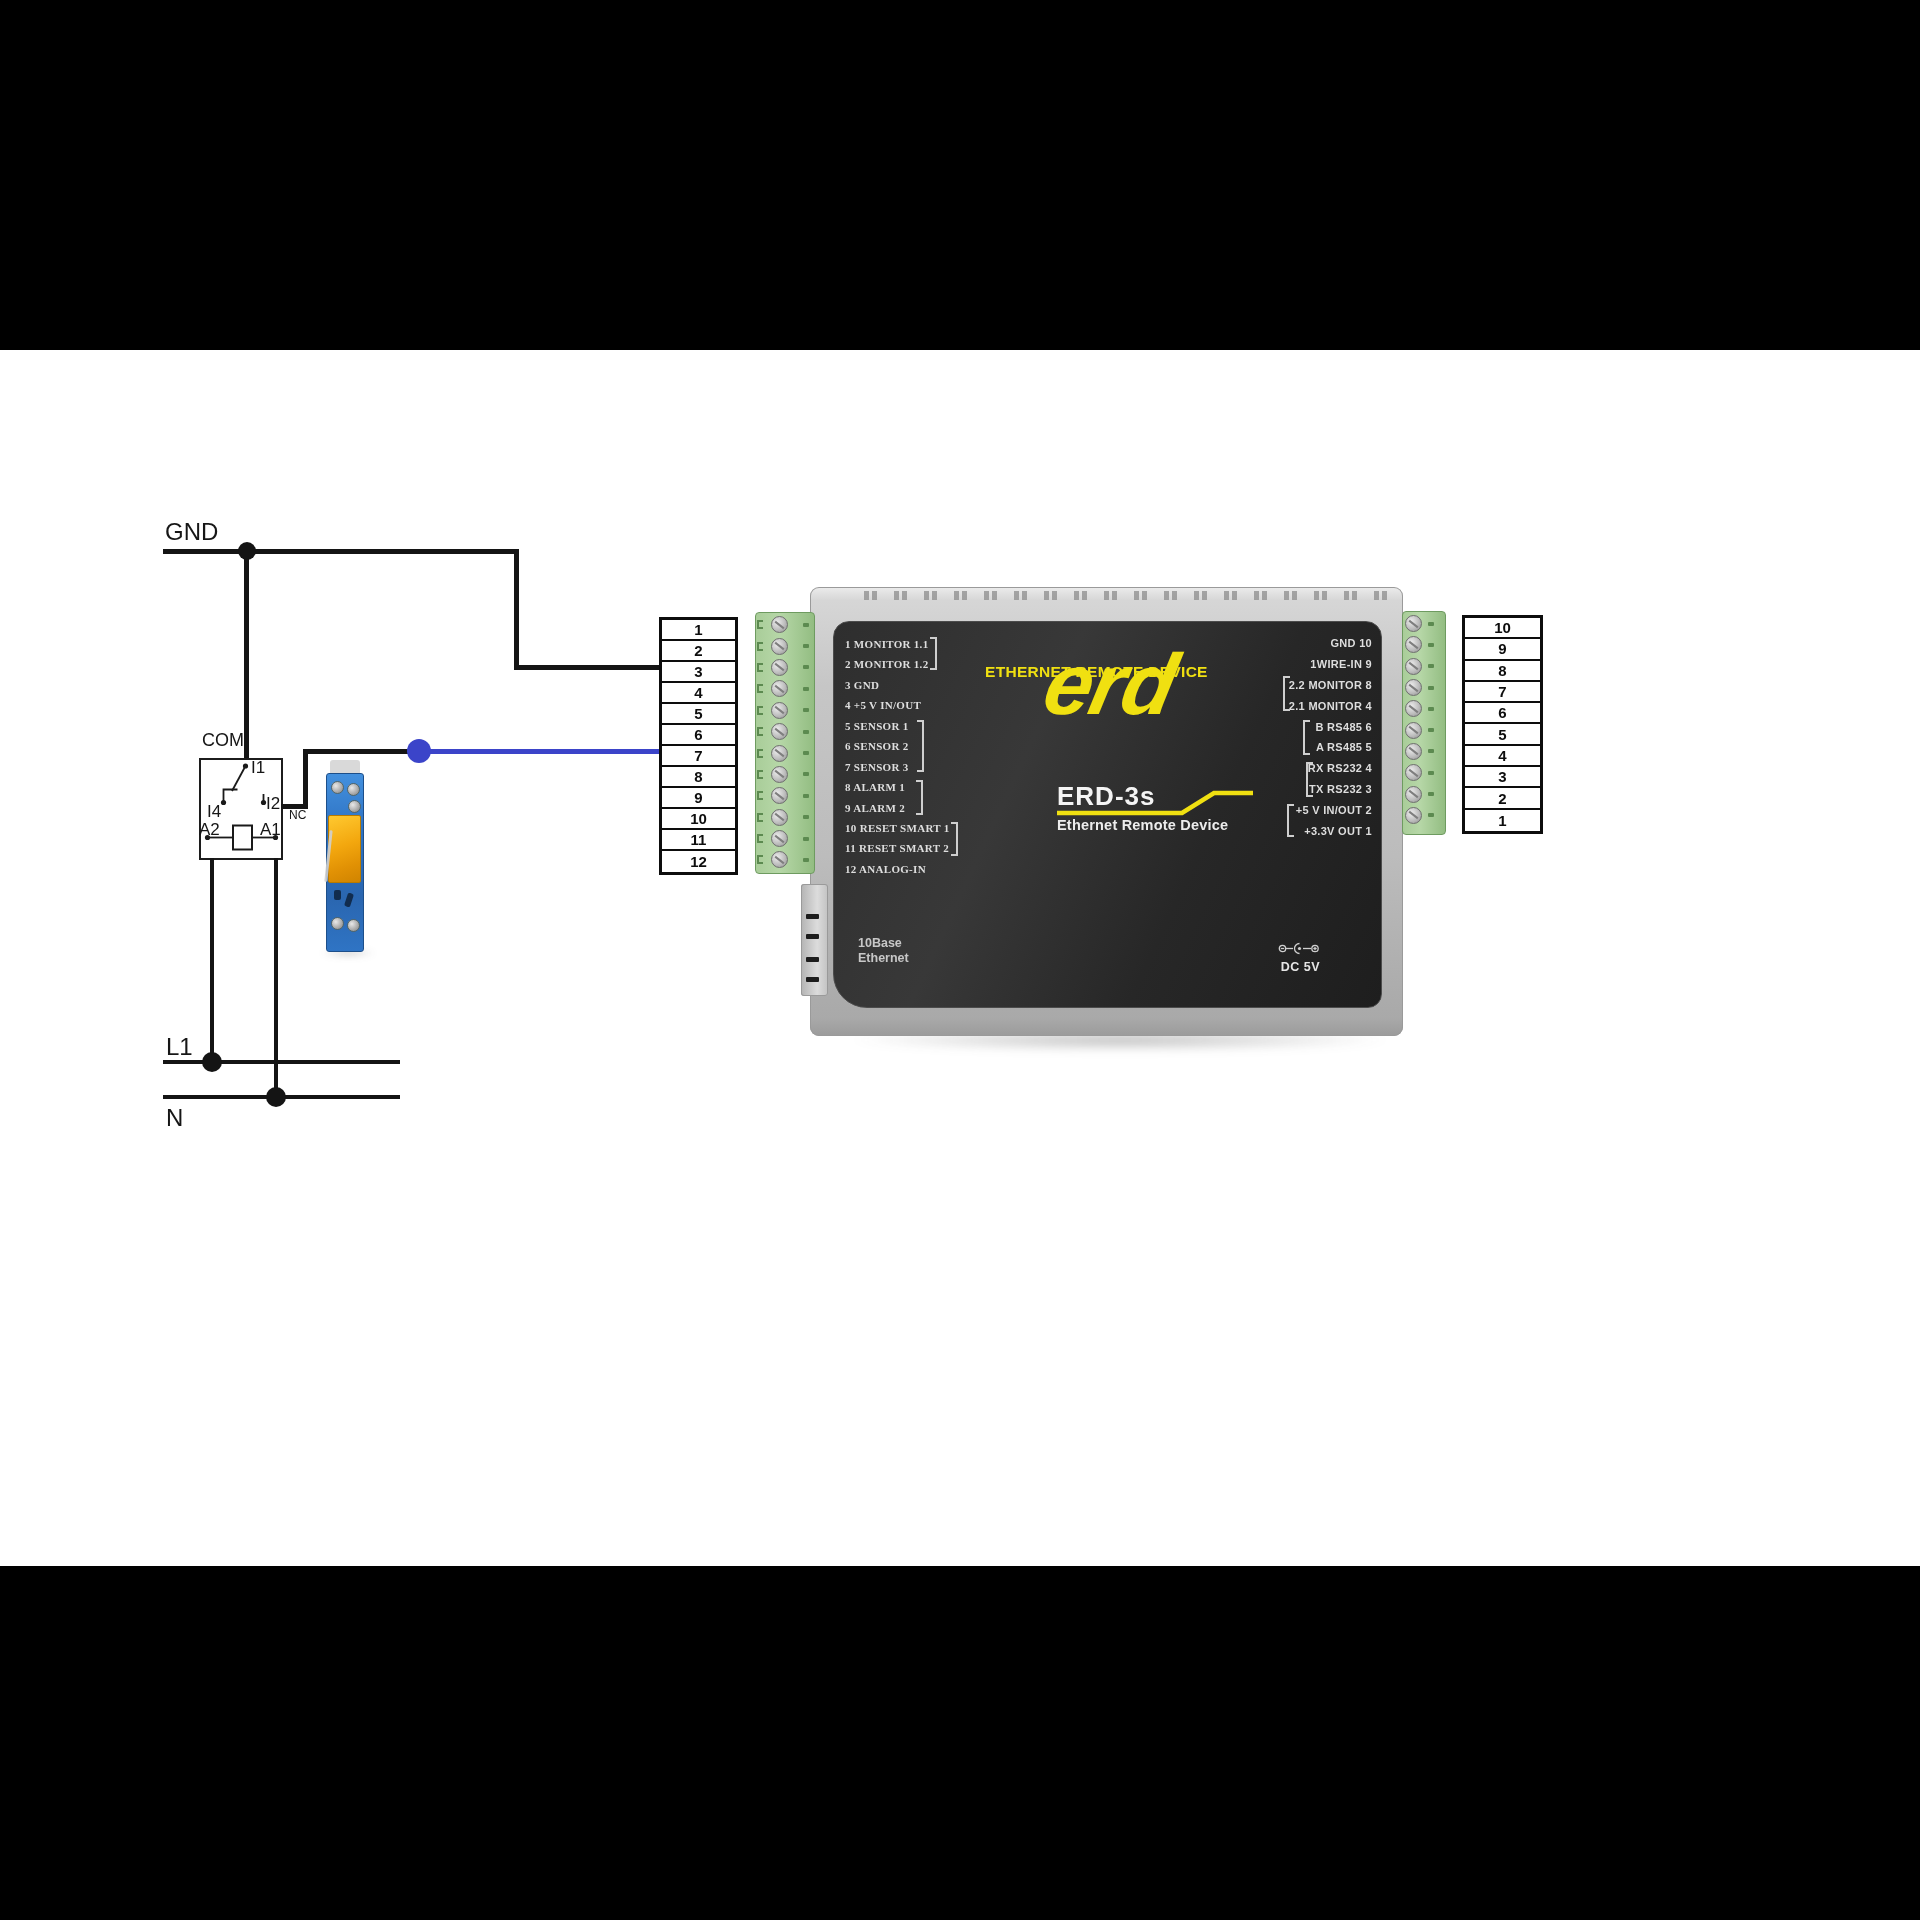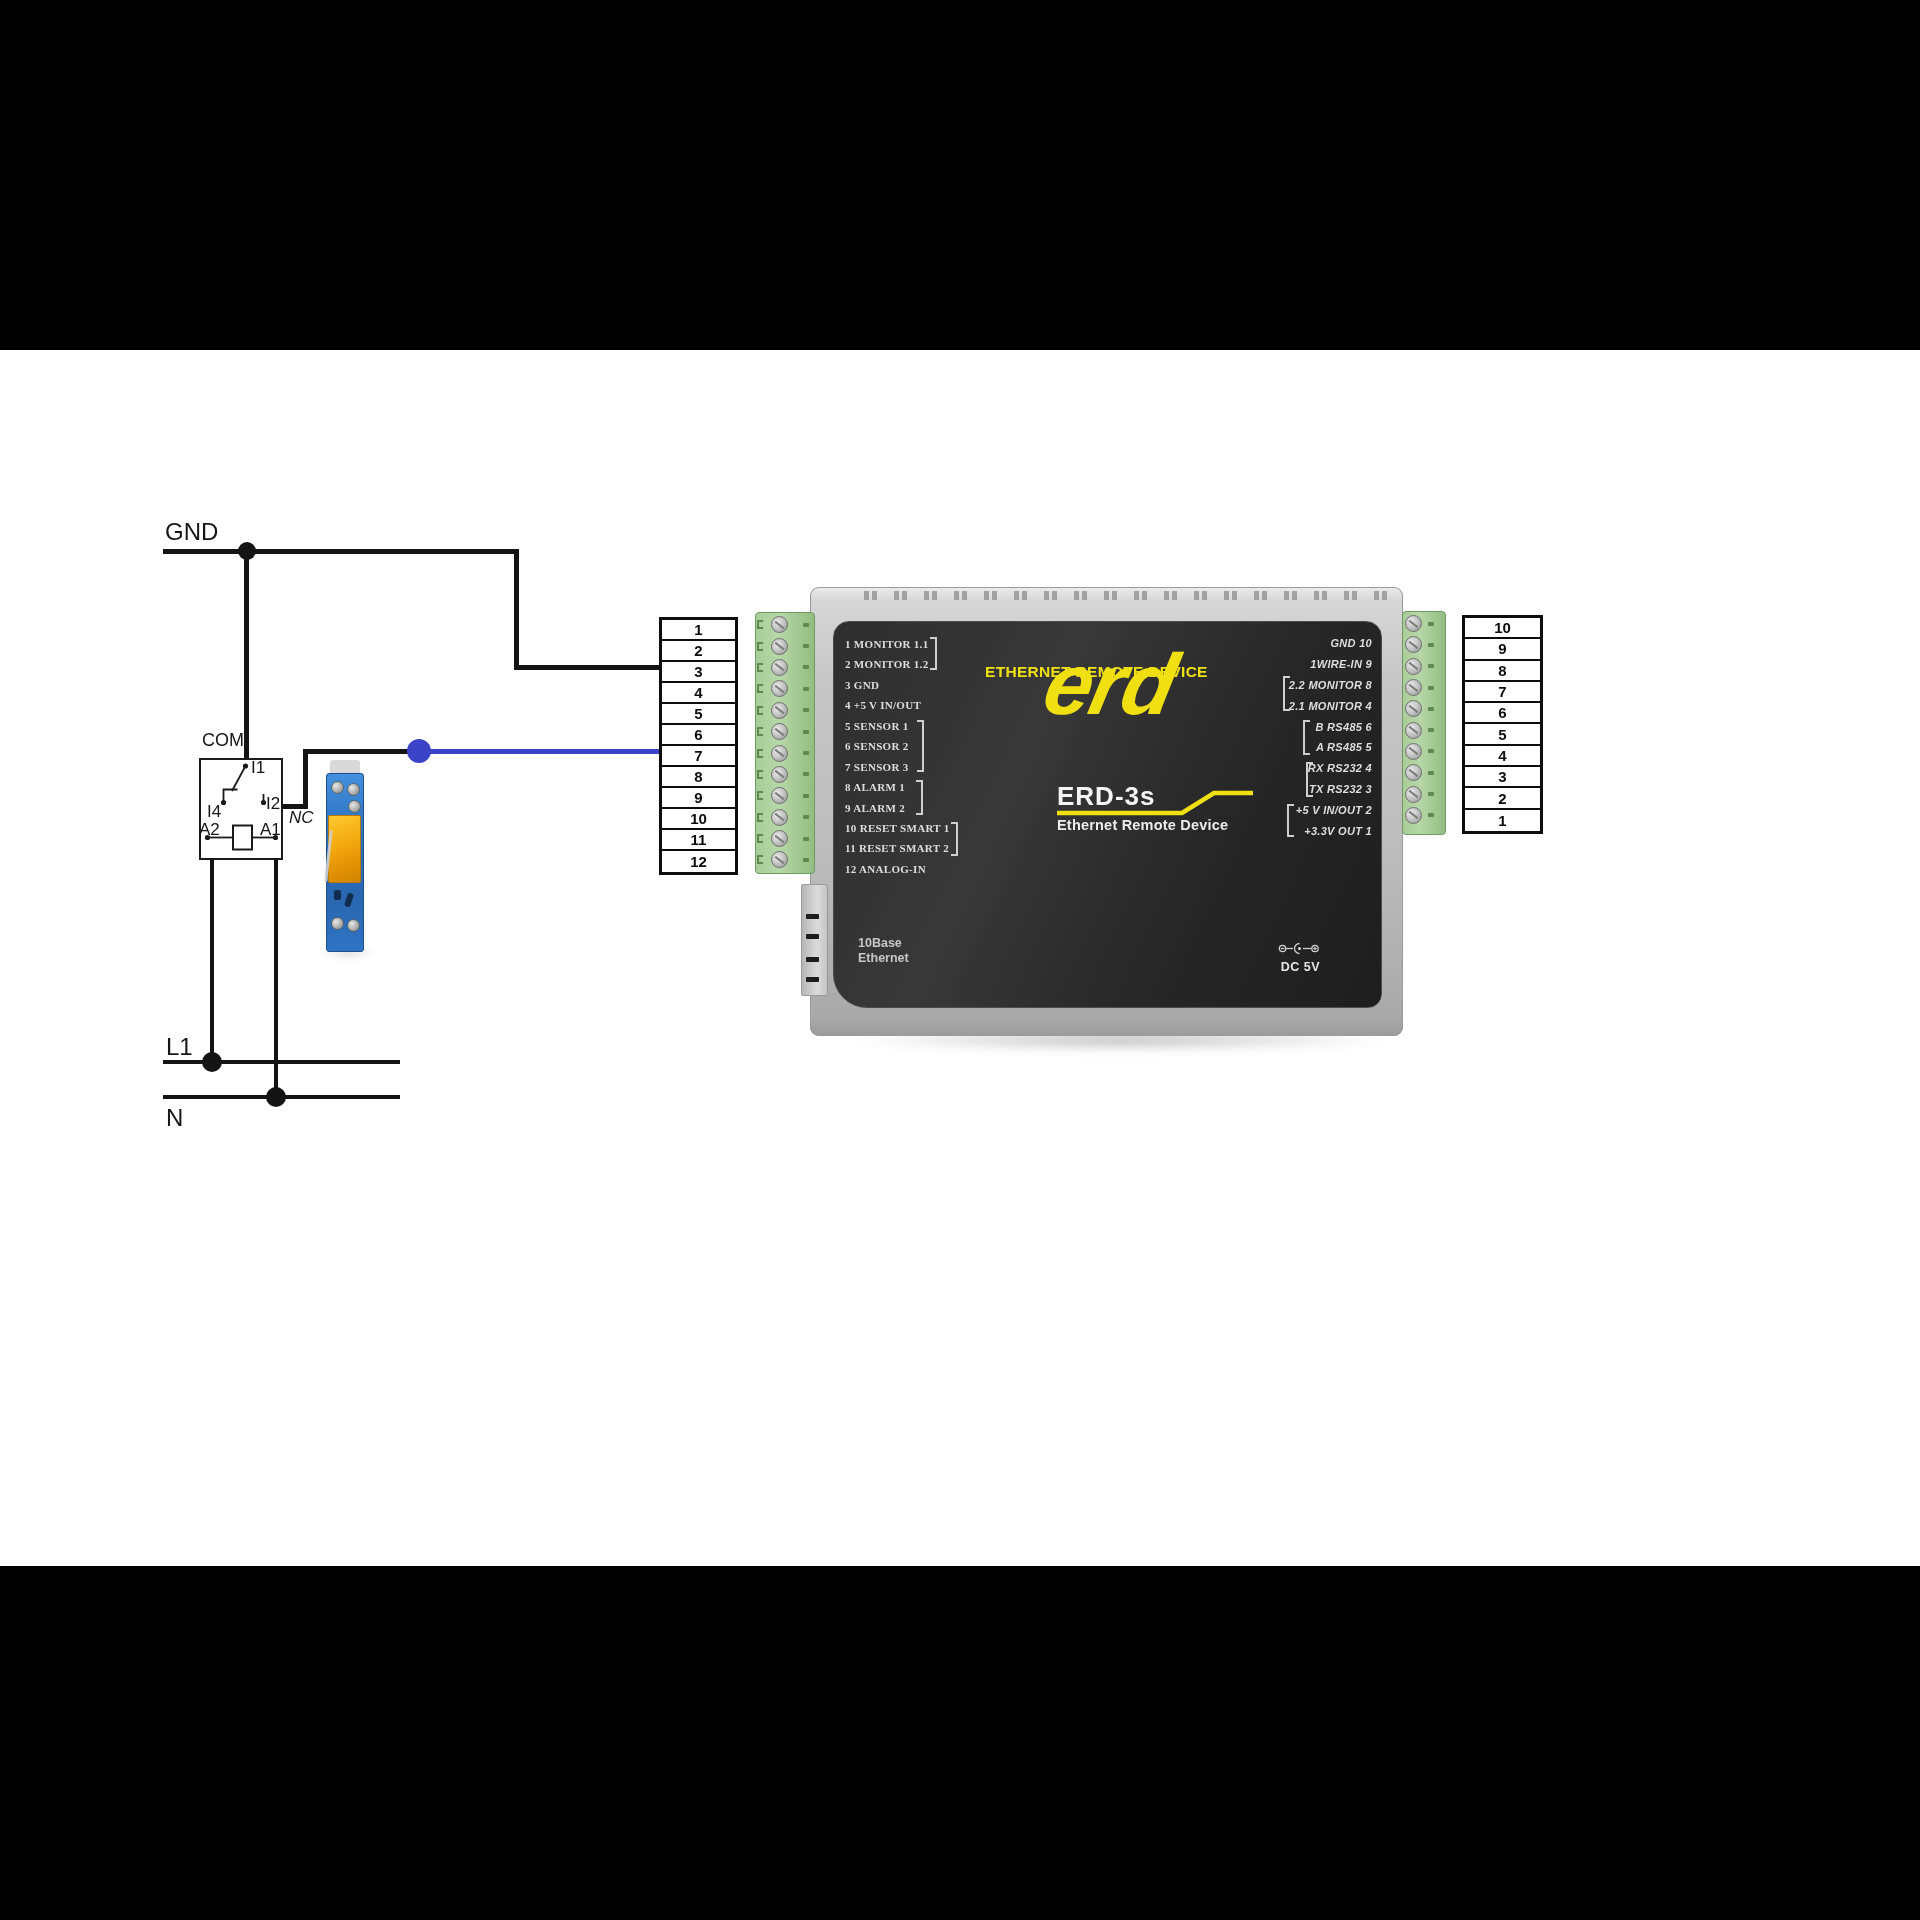--- a/index.html
+++ b/index.html
@@ -34,21 +34,21 @@
     opacity:.75;}
   .dev-panel{position:absolute;left:833px;top:621px;width:549px;height:387px;
     border-radius:16px 16px 14px 34px;border:1px solid #4c4c4c;box-sizing:border-box;
     background:linear-gradient(115deg,#2e2e2e 0%,#383838 35%,#272727 65%,#1e1e1e 100%);}
   .dev-shadow{position:absolute;left:846px;top:1028px;width:548px;height:24px;
     background:radial-gradient(ellipse at center,rgba(50,50,50,.30),rgba(0,0,0,0) 70%);filter:blur(4px);}
 
   .pin-col{position:absolute;color:#dedede;font-weight:bold;font-size:11px;letter-spacing:.3px;white-space:nowrap;}
   .pin-col.left{left:845px;top:634px;width:140px;font-family:Liberation Serif, serif;}
   .pin-col.left .pin-line{height:20.45px;line-height:20.45px;}
-  .pin-col.right{left:1235px;top:633px;width:137px;text-align:right;font-style:italic;}
+  .pin-col.right{left:1235px;top:633px;width:137px;text-align:right;}
   .pin-col.right .pin-line{height:20.9px;line-height:20.9px;}
 
   .brk{position:absolute;width:7px;box-sizing:border-box;}
   .brk.close{border-top:2px solid #cfcfcf;border-right:2px solid #cfcfcf;border-bottom:2px solid #cfcfcf;}
   .brk.open{border-top:2px solid #cfcfcf;border-left:2px solid #cfcfcf;border-bottom:2px solid #cfcfcf;}
 
   .brand-title{position:absolute;left:985px;top:663px;width:215px;text-align:center;
     color:var(--yellow,#f0e011);font-weight:bold;font-size:15.5px;letter-spacing:.3px;white-space:nowrap;}
   .brand-logo{position:absolute;left:945px;top:636px;width:330px;text-align:center;
     color:var(--yellow,#f0e011);font-weight:bold;font-style:italic;font-size:86px;line-height:96px;
@@ -125,21 +125,21 @@
         <circle cx="74.5" cy="77.5" r="2.6"></circle>
       </g>
     </svg>
   </div>
   <div class="slabel med" style="left:202px;top:730px;">COM</div>
   <div class="slabel" style="left:251px;top:758px;font-size:17px;">I1</div>
   <div class="slabel" style="left:207px;top:802px;font-size:17px;">I4</div>
   <div class="slabel" style="left:266px;top:794px;font-size:17px;">I2</div>
   <div class="slabel" style="left:199px;top:820px;font-size:17px;">A2</div>
   <div class="slabel" style="left:260px;top:820px;font-size:17px;">A1</div>
-  <div class="slabel" style="left:289px;top:808px;font-size:17px;font-style:italic;">NC</div>
+  <div class="slabel" style="left:289px;top:808px;font-size:12px;">NC</div>
 
   <div class="wire" style="left:281px;top:804px;width:27px;height:5px;"></div>
   <div class="wire" style="left:303px;top:749px;width:5px;height:60px;"></div>
   <div class="wire" style="left:303px;top:749px;width:120px;height:5px;"></div>
   <div class="jdot blue" style="left:407px;top:739px;width:24px;height:24px;"></div>
   <div class="wire blue" style="left:419px;top:749px;width:240px;height:5px;"></div>
 
   <div class="wire" style="left:210px;top:858px;width:4px;height:206px;"></div>
   <div class="wire" style="left:274px;top:858px;width:4px;height:243px;"></div>
 

